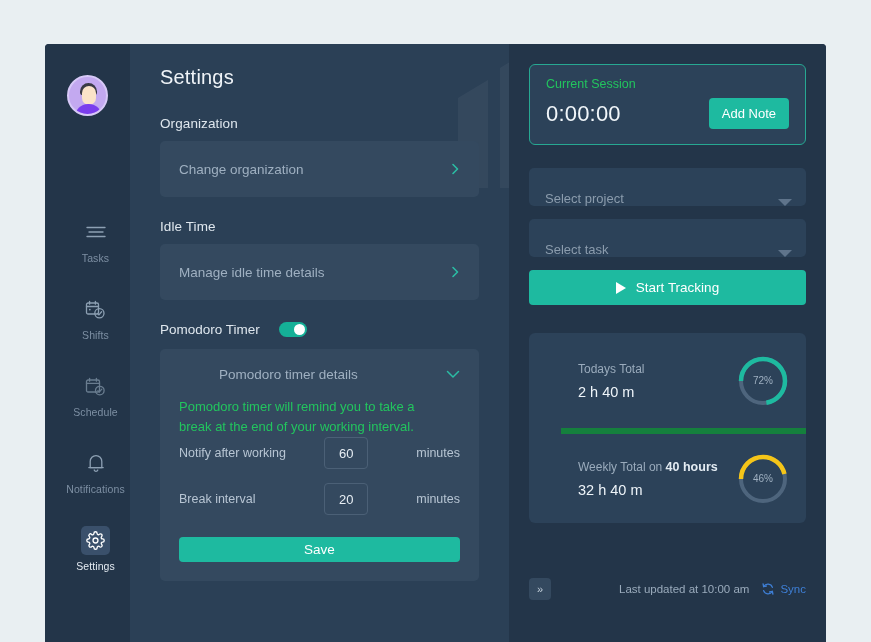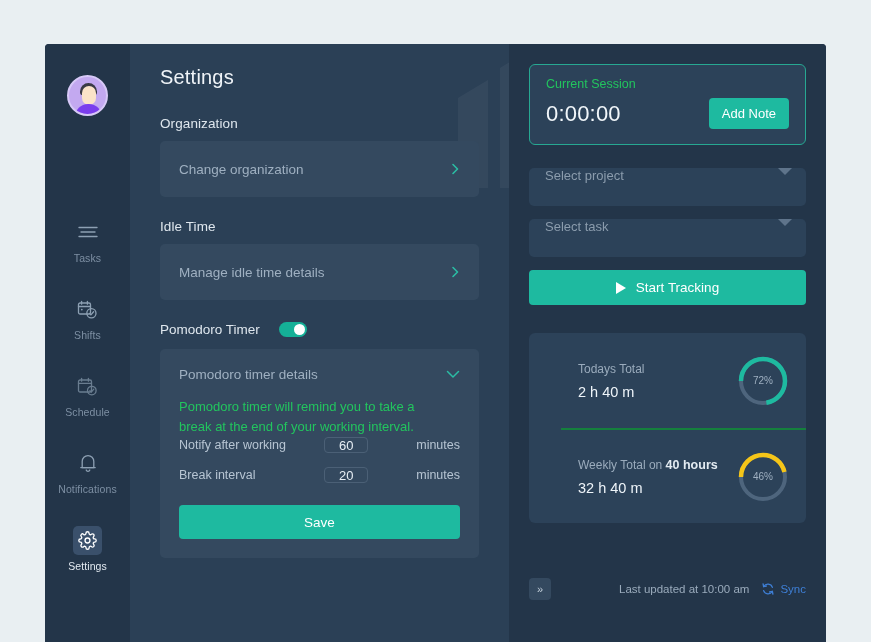--- a/index.html
+++ b/index.html
@@ -47,21 +47,21 @@
     background: #fbe3c8;
     border-radius: 7px 7px 7px 7px;
   }
   .avatar .body {
     position: absolute; left: 6px; top: 27px;
     width: 27px; height: 16px;
     background: #7a3ded;
     border-radius: 13px 13px 0 0;
   }
 
-  .nav { position: absolute; left: 0; top: 165px; width: 85px; }
+  .nav { position: absolute; left: 8px; top: 165px; width: 85px; }
   .nav-item {
     width: 85px;
     padding: 9px 0 9px 0;
     text-align: center;
     margin-bottom: 13px;
     cursor: pointer;
   }
   .nav-icon-wrap {
     width: 29px; height: 29px;
     margin: 0 auto 5px auto;
@@ -152,58 +152,59 @@
   }
   .pomo-head {
     display: flex; align-items: center;
     margin-bottom: 15px;
     cursor: pointer;
   }
   .pomo-head-label {
     flex: 1 1 auto;
     font-size: 13.5px;
     color: #9fb0c1;
+    margin-left: 40px;
   }
   .pomo-desc {
     font-size: 13px;
     color: #22c55e;
     line-height: 1.55;
     max-width: 262px;
   }
   .field-row {
     display: flex;
     align-items: center;
     margin-bottom: 14px;
     gap: 36px;
   }
   .field-label {
     font-size: 12.5px;
     color: #b7c5d3;
     width: 128px;
   }
   .field-input {
-    width: 44px; height: 16px;
+    width: 44px; height: 32px;
     background: transparent;
     border: 1px solid #4b6076;
     border-radius: 4px;
     color: #e7eef4;
     font-size: 13px;
     text-align: center;
     font-family: "Liberation Sans", sans-serif;
     outline: none;
   }
   .field-unit {
     font-size: 12.5px;
     color: #b7c5d3;
     margin-left: 12px;
   }
   .save-btn {
     margin-top: 8px;
     width: 100%;
-    height: 34px;
+    height: 25px;
     background: #1ebaa0;
     border: none;
     border-radius: 4px;
     color: #ffffff;
     font-size: 13.5px;
     font-family: "Liberation Sans", sans-serif;
     cursor: pointer;
   }
 
   
@@ -242,21 +243,21 @@
     font-size: 13px;
     padding: 8px 13px;
     font-family: "Liberation Sans", sans-serif;
     cursor: pointer;
   }
   .select-box {
     height: 38px;
     background: #2c4259;
     border-radius: 5px;
     display: flex;
-    align-items: flex-start;
+    align-items: flex-end;
     padding: 0 14px 0 16px;
     margin-bottom: 13px;
     cursor: pointer;
   }
   .select-text {
     flex: 1 1 auto;
     font-size: 13px;
     color: #8b9cad;
   }
   .caret { width: 0; height: 0;
@@ -291,21 +292,21 @@
     background: #2c4259;
     border-radius: 6px;
     overflow: hidden;
     padding-left: 32px;
   }
   .total-row {
     display: flex; align-items: center;
     padding: 18px 17px 18px 17px;
     height: 95px;
   }
-  .total-row + .total-row { border-top: 2px solid #15803d; }
+  .total-row + .total-row { border-top: 6px solid #15803d; }
   .total-texts { flex: 1 1 auto; }
   .total-label {
     font-size: 12px; color: #9aabbc; margin-bottom: 8px;
   }
   .total-label .hl { color: #e3ebf2; font-weight: bold; font-size: 12.5px; }
   .total-value { font-size: 14.5px; color: #eef4f9; }
   .ring { position: relative; width: 52px; height: 52px; flex: 0 0 52px; }
   .ring svg { display: block; transform: rotate(-90deg); }
   .ring-pct {
     position: absolute; inset: 0;

